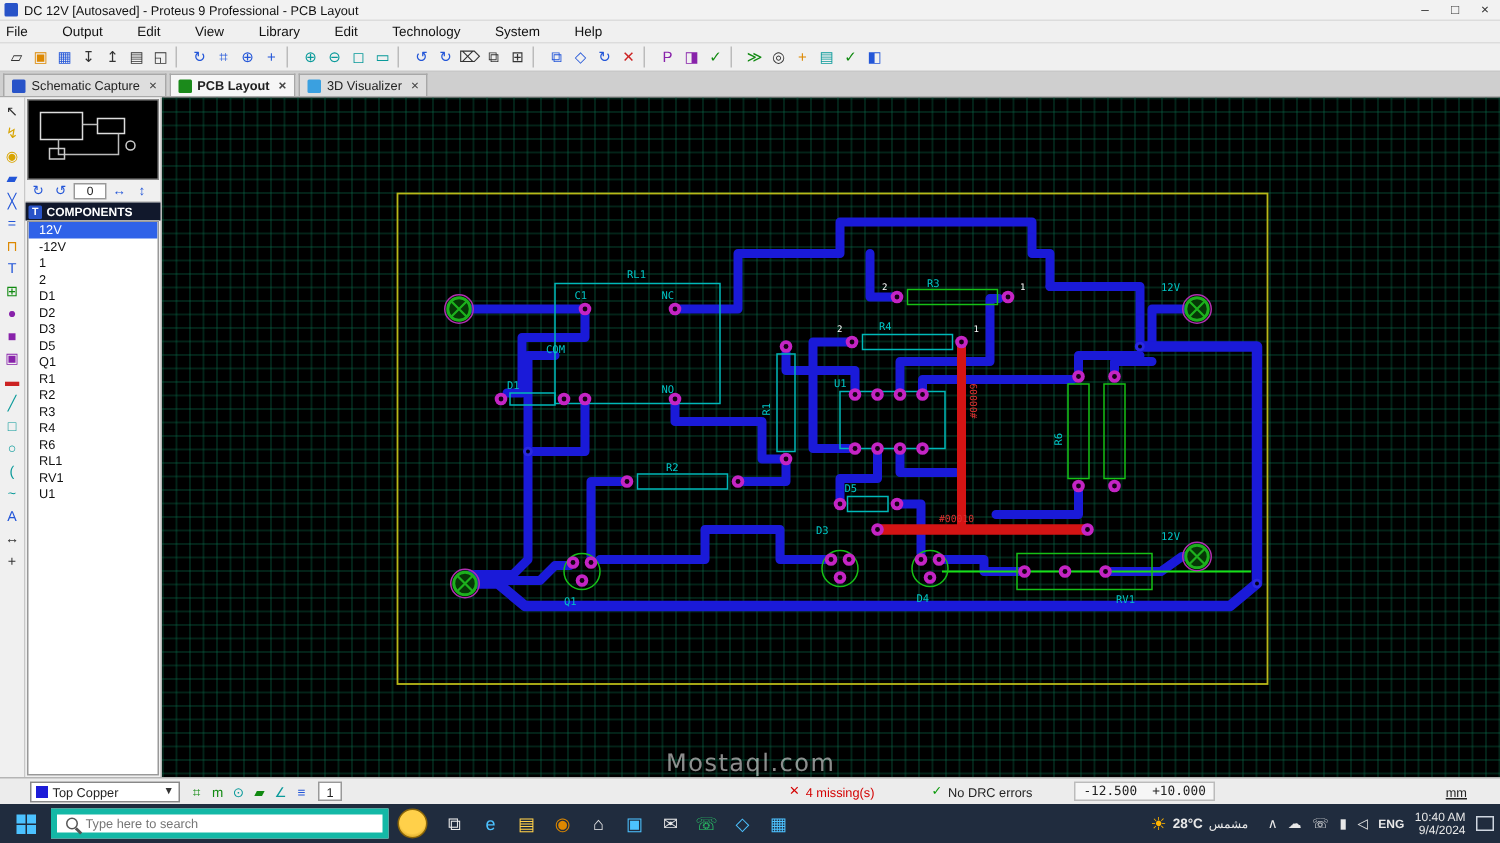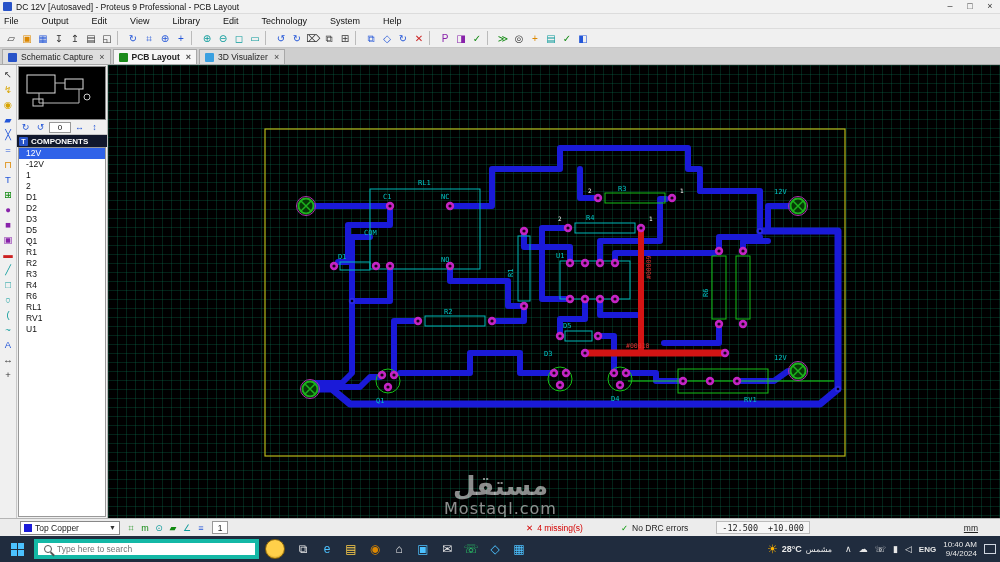--- a/index.html
+++ b/index.html
@@ -407,21 +407,20 @@
           <text class="net" transform="translate(543,214) rotate(-90)">#00009</text>
           <text class="net" x="518" y="283">#00010</text>
           <text class="pin" x="572" y="128">1</text>
           <text class="pin" x="480" y="128">2</text>
           <text class="pin" x="541" y="156">1</text>
           <text class="pin" x="450" y="156">2</text>
         </g>
       </svg>
 
       <div class="watermark">
-        <div class="ar">مستقل</div>
         <div class="en">Mostaql.com</div>
       </div>
     </div>
   </div>
 
   <div class="statusbar">
     <div class="layersel">
       <span class="layerchip"></span>
       <span>Top Copper</span>
       <span class="car">▼</span>

